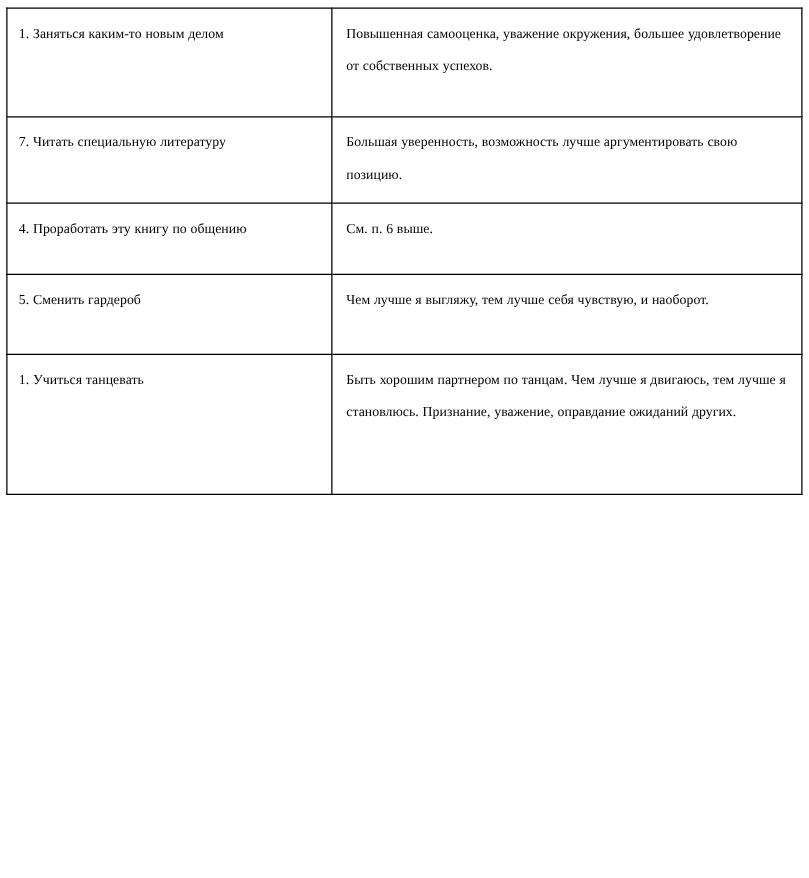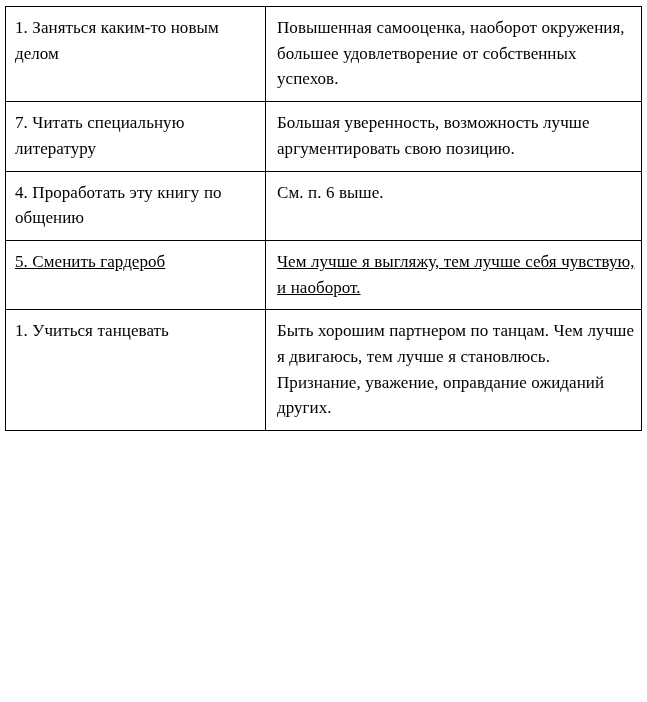--- a/index.html
+++ b/index.html
@@ -37,21 +37,21 @@
   table.benefit-table col.col-benefit { width: 376px; }
 
   table.benefit-table td {
     border: 1.5px solid #000000;
     vertical-align: top;
     padding: 0;
     background: #ffffff;
   }
 
   .cell-inner {
-    font-size: 17px;
+    font-size: 11px;
     line-height: 25.7px;
     padding: 8px 10px 9px 10px;
     text-align: left;
     letter-spacing: 0.05px;
     word-spacing: 0.2px;
     hyphens: manual;
     -webkit-hyphens: manual;
   }
 
   td.action-cell .cell-inner {
@@ -62,21 +62,21 @@
   td.benefit-cell .cell-inner {
     padding-left: 11px;
     padding-right: 6px;
   }
 
   
   tr.r1 td { height: 86px; }
   tr.r2 td { height: 63px; }
   tr.r3 td { height: 67px; }
   tr.r4 td { height: 56px; margin-top: 21px; }
-  tr.r5 td { height: 63px; text-decoration: underline; }
+  tr.r5 td { height: 63px; }
   tr.r6 td { height: 90px; }
   tr.r7 td { height: 59px; }
   tr.r8 td { height: 93px; }
   tr.r9 td { height: 111px; }
 </style>
 </head>
 <body>
 
 <div class="page">
 
@@ -85,21 +85,21 @@
       <col class="col-action">
       <col class="col-benefit">
     </colgroup>
     <tbody>
 
       <tr class="r1">
         <td class="action-cell">
           <div class="cell-inner">1. Заняться каким-то новым делом</div>
         </td>
         <td class="benefit-cell">
-          <div class="cell-inner">Повышенная самооценка, наоборот окружения, большее удовлетворение от собственных успехов.</div>
+          <div class="cell-inner">Повышенная самооценка, уважение окружения, большее удовлетворение от собственных успехов.</div>
         </td>
       </tr>
 
       <tr class="r2">
         <td class="action-cell">
           <div class="cell-inner">7. Читать специальную литературу</div>
         </td>
         <td class="benefit-cell">
           <div class="cell-inner">Большая уверенность, возможность лучше аргументировать свою позицию.</div>
         </td>

